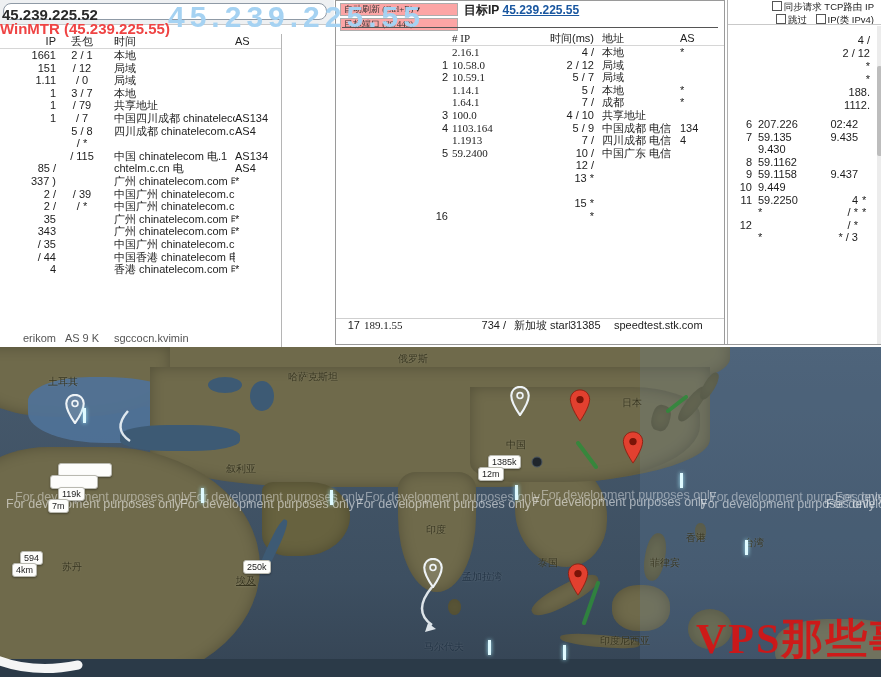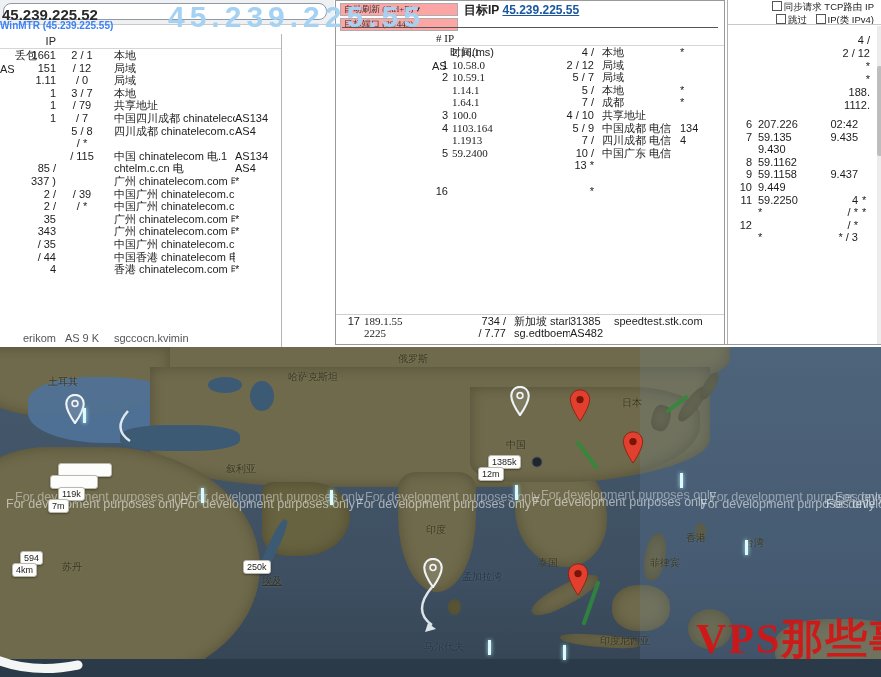--- a/index.html
+++ b/index.html
@@ -5,24 +5,24 @@
   html,body{margin:0;padding:0;background:#fff;}
   body{width:881px;height:677px;overflow:hidden;font-family:"Liberation Sans",sans-serif;position:relative;}
   .screen{position:absolute;inset:0;width:881px;height:568px;}
 
   
   .topzone{position:absolute;left:0;top:0;width:881px;height:347px;background:#fff;}
   .addr-strip{position:absolute;left:0;top:0;width:334px;height:24px;background:#eef0f2;border-bottom:1px solid #c9c9c9;}
   .addr-input{position:absolute;left:3px;top:3px;width:322px;height:15px;background:#fff;border:1px solid #8f9aa6;border-radius:8px;}
   .big-ip{position:absolute;left:168px;top:0px;font-size:30px;font-weight:bold;color:#a5d2f2;letter-spacing:5px;z-index:6;white-space:nowrap;}
   .title-dark1{position:absolute;left:2px;top:6px;font-size:15px;font-weight:bold;color:#2a2a2a;z-index:5;white-space:nowrap;}
-  .title-dark2{position:absolute;left:0px;top:20px;font-size:10px;font-weight:bold;color:#3b82f6;z-index:5;white-space:nowrap;}
+  .title-dark2{position:absolute;left:0px;top:20px;font-size:15px;font-weight:bold;color:#ef4444;z-index:5;white-space:nowrap;}
 
   .lpanel{position:absolute;left:0;top:34px;width:281px;height:313px;border-right:1px solid #b5b5b5;overflow:hidden;}
-  .thead{display:flex;font-size:11px;color:#222;border-bottom:1px solid #d6d6d6;height:14px;line-height:14px;white-space:nowrap;flex-direction:column;}
+  .thead{display:flex;font-size:11px;color:#222;border-bottom:1px solid #d6d6d6;height:14px;line-height:14px;white-space:nowrap;}
   .trow{display:flex;font-size:11px;color:#1c1c1c;height:12.6px;line-height:12.6px;white-space:nowrap;overflow:hidden;}
   .lc1{width:56px;text-align:right;}
   .lc2{width:52px;text-align:center;}
   .laddr{flex:1;padding-left:6px;overflow:hidden;}
   .las{width:46px;}
   .lfoot{position:absolute;left:0;bottom:2px;width:100%;}
   .lfoot .trow{color:#555;}
 
   .mwin{position:absolute;left:335px;top:0;width:390px;height:345px;border:1px solid #9a9a9a;background:#fff;box-sizing:border-box;}
   .mctl{position:absolute;left:4px;top:2px;width:118px;font-size:9px;color:#333;}
@@ -30,21 +30,21 @@
   .mtarget{position:absolute;left:128px;top:1px;font-size:12px;color:#222;font-weight:bold;white-space:nowrap;}
   .mtarget .val{color:#1a57a0;text-decoration:underline;font-weight:bold;}
   .munder{position:absolute;left:6px;top:26px;width:376px;border-bottom:1px solid #555;}
   .mtable{position:absolute;left:0;top:30px;width:388px;}
   .mtable .thead,.mtable .trow{padding-left:96px;}
   .mn{width:16px;text-align:right;}
   .mip{width:80px;padding-left:4px;font-family:Liberation Serif, serif;}
   .mt{width:62px;text-align:right;}
   .maddr{flex:1;padding-left:8px;overflow:hidden;}
   .mas{width:44px;text-align:left;}
-  .mfoot{position:absolute;left:0;bottom:4px;width:388px;border-top:1px solid #cfcfcf;margin-top:28px;}
+  .mfoot{position:absolute;left:0;bottom:12px;width:388px;border-top:1px solid #cfcfcf;margin-top:28px;}
   .mfoot .trow{padding-left:8px;}
   .fex{width:110px;overflow:hidden;}
 
   .rwin{position:absolute;left:727px;top:0;width:154px;height:345px;border-left:1px solid #b0b0b0;background:#fff;}
   .ropts{position:absolute;right:8px;top:1px;text-align:right;font-size:9.5px;color:#222;white-space:nowrap;}
   .chk{display:inline-block;width:8px;height:8px;border:1px solid #555;vertical-align:-1px;margin:0 2px 0 6px;background:#fff;}
   .rsep{position:absolute;left:0;top:24px;width:154px;border-top:1px solid #c9c9c9;}
   .rfrags{position:absolute;right:12px;top:34px;text-align:right;font-size:11px;color:#1c1c1c;line-height:13px;}
   .rtable{position:absolute;left:6px;top:118px;width:142px;}
   .rn{width:18px;text-align:right;}
@@ -297,28 +297,42 @@
             <div class="trow">
               <span class="mn">5</span>
               <span class="mip">59.2400</span>
               <span class="mt">10 /</span>
               <span class="maddr">中国广东 电信</span>
               <span class="mas"></span>
             </div>
             <div class="trow">
               <span class="mn"></span>
               <span class="mip"></span>
+              <span class="mt">12 /</span>
+              <span class="maddr"></span>
+              <span class="mas"></span>
+            </div>
+            <div class="trow">
+              <span class="mn"></span>
+              <span class="mip"></span>
               <span class="mt">13 *</span>
               <span class="maddr"></span>
               <span class="mas"></span>
             </div>
             <div class="trow">
               <span class="mn"></span>
               <span class="mip"></span>
               <span class="mt"></span>
+              <span class="maddr"></span>
+              <span class="mas"></span>
+            </div>
+            <div class="trow">
+              <span class="mn"></span>
+              <span class="mip"></span>
+              <span class="mt">15 *</span>
               <span class="maddr"></span>
               <span class="mas"></span>
             </div>
             <div class="trow">
               <span class="mn">16</span>
               <span class="mip"></span>
               <span class="mt">*</span>
               <span class="maddr"></span>
               <span class="mas"></span>
             </div>
@@ -333,28 +347,20 @@
       </div>
       <div class="mfoot">
 
       <div class="trow">
             <span class="mn">17</span>
             <span class="mip">189.1.55</span>
             <span class="mt">734 /</span>
             <span class="maddr">新加坡 starhub.com</span>
             <span class="mas">31385</span>
             <span class="fex">speedtest.stk.com</span>
-          </div>
-          <div class="trow">
-            <span class="mn"></span>
-            <span class="mip">2225</span>
-            <span class="mt">/ 7.77</span>
-            <span class="maddr">sg.edtboem</span>
-            <span class="mas">AS482</span>
-            <span class="fex"></span>
           </div>
         </div>
     </div>
 
     <div class="rwin">
       <div class="ropts">
         <div>
           <span class="chk"></span><span>同步请求 TCP路由 IP</span>
         </div>
         <div>
@@ -516,21 +522,21 @@
         <div class="map-label" style="position: absolute; left: 48px; top: 28px;">土耳其</div>
         <div class="map-label" style="position: absolute; left: 622px; top: 49px;">日本</div>
         <div class="map-label" style="position: absolute; left: 506px; top: 91px;">中国</div>
         <div class="map-label" style="position: absolute; left: 226px; top: 115px;">叙利亚</div>
         <div class="map-label" style="position: absolute; left: 426px; top: 176px;">印度</div>
         <div class="map-label" style="position: absolute; left: 538px; top: 209px;">泰国</div>
         <div class="map-label" style="position: absolute; left: 650px; top: 209px;">菲律宾</div>
         <div class="map-label" style="position: absolute; left: 686px; top: 184px;">香港</div>
         <div class="map-label" style="position: absolute; left: 744px; top: 189px;">台湾</div>
         <div class="map-label" style="position: absolute; left: 62px; top: 213px;">苏丹</div>
-        <div class="map-label" style="position: absolute; left: 262px; top: 227px; text-decoration: underline;">埃及</div>
+        <div class="map-label" style="position: absolute; left: 236px; top: 227px; text-decoration: underline;">埃及</div>
         <div class="map-label sea" style="position: absolute; left: 462px; top: 223px;">孟加拉湾</div>
         <div class="map-label sea" style="position: absolute; left: 424px; top: 293px;">马尔代夫</div>
         <div class="map-label" style="position: absolute; left: 600px; top: 287px;">印度尼西亚</div>
       </div>
 
     <div>
 
     <div class="pill" style="position: absolute; left: 488px; top: 108px;">1385k</div>
         <div class="pill" style="position: absolute; left: 478px; top: 120px;">12m</div>
         <div class="pill" style="position: absolute; left: 58px; top: 116px; width: 46px;"></div>

